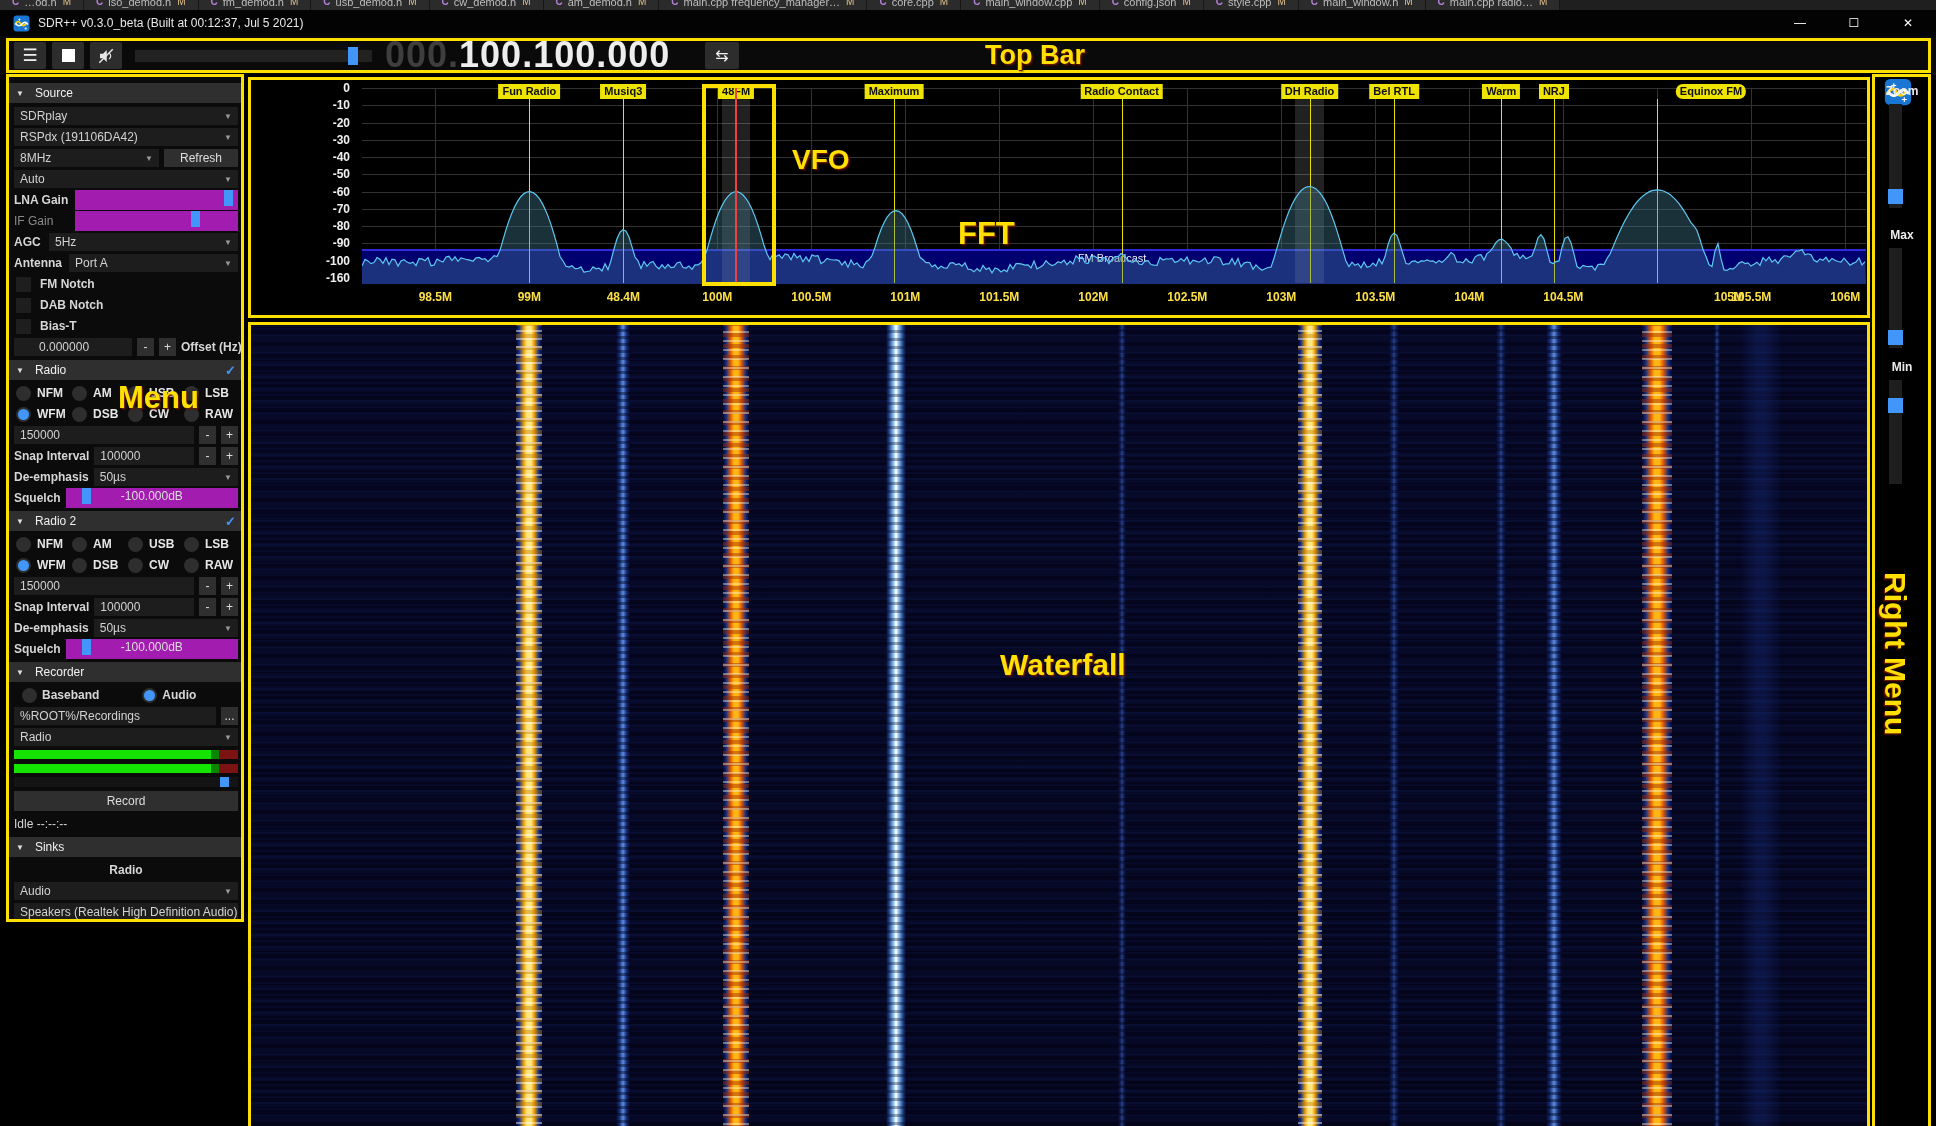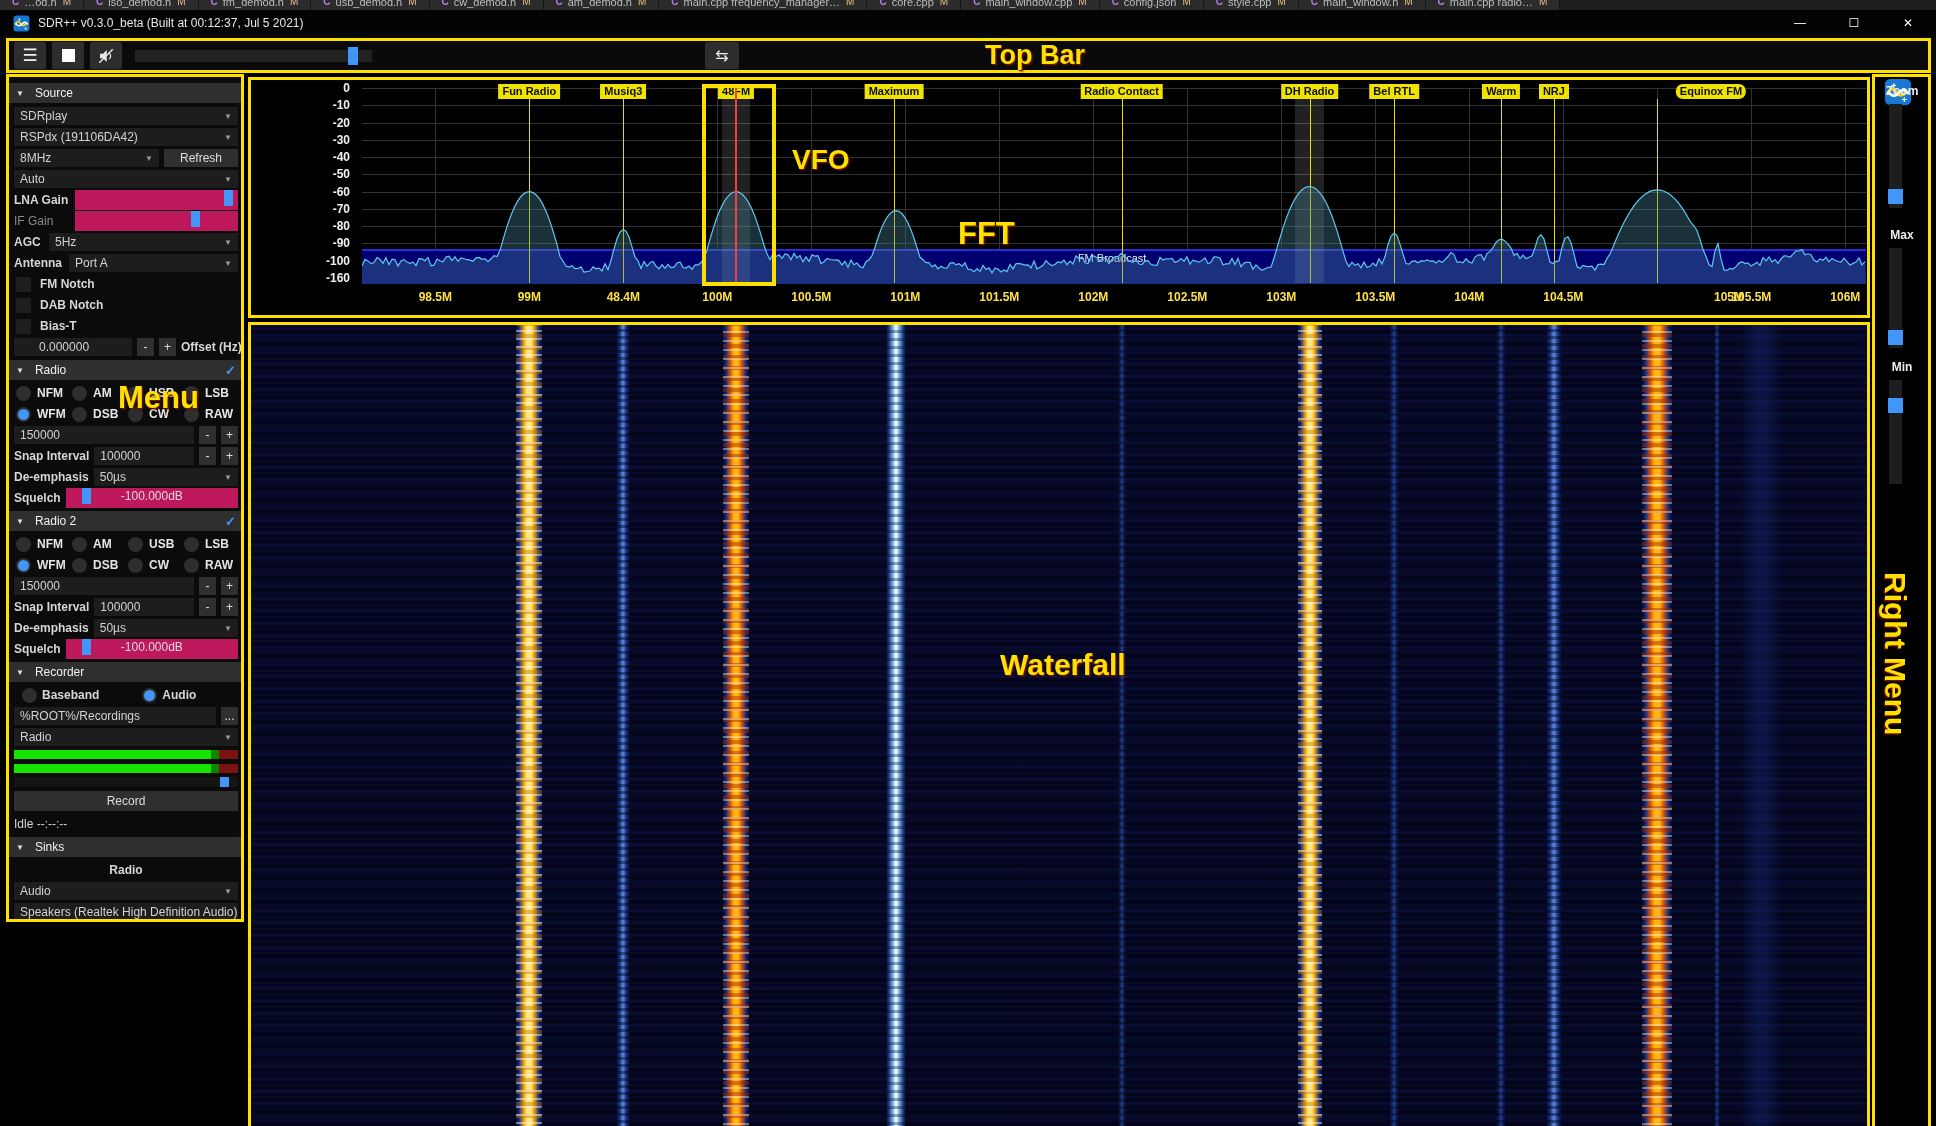--- a/index.html
+++ b/index.html
@@ -41,21 +41,21 @@
   #menu{position:absolute;left:8px;top:74px;width:236px;height:848px;background:#0b0b0b;overflow:hidden;
         display:flex;flex-direction:column;gap:3px;padding-top:8px;font-size:12px;}
   .mhead{flex:none;height:20px;background:#2f2f2f;display:flex;align-items:center;padding:0 8px;color:#f0f0f0;margin:1px 0;}
   .mhead .arr{font-size:8px;margin-right:11px;color:#e0e0e0;}
   .mhead .chk{margin-left:auto;color:#4296f9;font-weight:bold;font-size:13px;}
   .mrow{flex:none;height:18px;display:flex;align-items:center;margin:0 6px;color:#d6d6d6;gap:5px;}
   .combo{flex:1;height:18px;background:#1d1d1d;display:flex;align-items:center;padding:0 6px;color:#d2d2d2;overflow:hidden;white-space:nowrap;}
   .combo .arr{margin-left:auto;font-size:8px;color:#999;}
   .mbtn{height:18px;background:#2f2f2f;display:flex;align-items:center;justify-content:center;color:#ddd;}
   .sbtn{width:17px;flex:none;}
-  .hslider{flex:1;height:20px;background:#be185d;position:relative;}
+  .hslider{flex:1;height:20px;background:#a21caf;position:relative;}
   .hslider .hh{position:absolute;top:0;width:9px;height:16px;background:#4296f9;}
   .hslider .sval{position:absolute;inset:0;text-align:center;line-height:16px;color:#ddd;}
   .cbox{width:15px;height:15px;background:#1e1e1e;flex:none;margin-left:2px;margin-right:4px;}
   .mode-grid{flex:none;display:flex;flex-direction:column;gap:3px;margin:0 6px;}
   .mode-row{height:18px;display:flex;}
   .mode-cell{width:25%;display:flex;align-items:center;gap:6px;color:#e6e6e6;font-weight:bold;}
   .rad{width:15px;height:15px;border-radius:50%;background:#2e2e2e;flex:none;position:relative;margin-left:2px;}
   .rad.sel::after{content:"";position:absolute;inset:2px;border-radius:50%;background:#4296f9;}
   .vu{flex:none;height:9px;margin:1px 6px;background:linear-gradient(90deg,#14e400 0 88%,#0b8600 88% 91.5%,#7c1212 91.5% 100%);}
   .thin{height:10px;}
@@ -211,20 +211,24 @@
   </div>
   <div class="tbtn" style="left:90px;">
     <svg width="18" height="18" viewBox="0 0 24 24">
       <path d="M4 9 H8 L13 4 V20 L8 15 H4 Z" fill="#e8e8e8"></path>
       <path d="M16 8 C19 10 19 14 16 16" stroke="#e8e8e8" stroke-width="1.6" fill="none"></path>
       <line x1="3" y1="21" x2="21" y2="3" stroke="#e8e8e8" stroke-width="2"></line>
     </svg>
   </div>
   <div id="vol-track">
     <div class="hhandle" id="vol-handle" style="left: 213.38px;"></div>
+  </div>
+  <div id="freq">
+    <span class="dim">000.</span>
+      <span>100.100.000</span>
   </div>
   <div class="tbtn" id="tunebtn">
     <span>⇆</span>
   </div>
   <div id="snr">
     <div id="snr-fill" style="width: 144px;"></div>
     <div id="snr-line"></div>
   <div class="snr-tick" style="left: 0px;"></div>
       <div class="snr-lab" style="left: 0px;">0</div>
       <div class="snr-tick" style="left: 33.3px;"></div>

